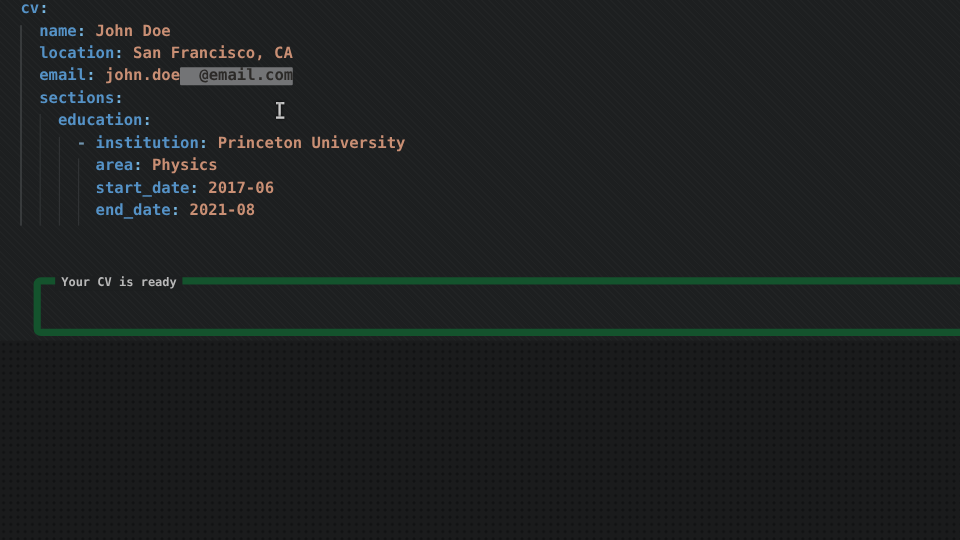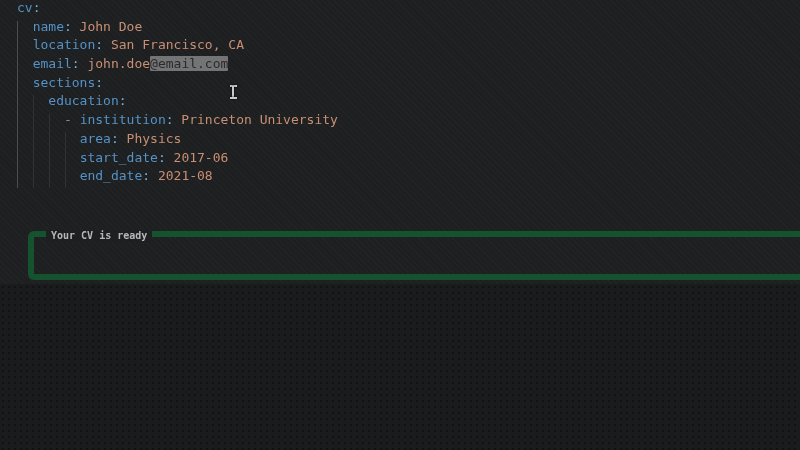--- a/index.html
+++ b/index.html
@@ -19,29 +19,29 @@
     background-image:radial-gradient(#111213 1px, transparent 1.4px);
     background-size:6px 6px;
     pointer-events:none;
   }
   
   .editor{position:absolute;left:0;top:0;width:800px;height:210px;}
   .guide{position:absolute;width:1px;background:#303234;}
   .guide.active{background:#4a4c4e;}
   #yaml-lines{
     position:absolute;left:17px;top:-1px;
-    font-size:13px;font-weight:normal;line-height:18.7px;
+    font-size:13px;font-weight:bold;line-height:18.7px;
     white-space:pre;letter-spacing:0;
   }
   .line{height:18.7px;}
   .k{color:var(--c-key);}
   .c{color:var(--c-colon);}
   .v{color:var(--c-val);}
   .dash{color:var(--c-dash);}
-  .sel{background:var(--c-selbg);color:var(--c-seltx);border-radius:1px;}
+  .sel{background:var(--c-selbg);color:var(--c-seltx);border-radius:1px;padding-left:16px;}
   
   .ibeam{position:absolute;left:229px;top:85px;width:8px;height:14px;pointer-events:none;}
   .ibeam .bar{position:absolute;left:3px;top:1px;width:2px;height:12px;background:#c9c9c9;box-shadow:0 0 2px #000;}
   .ibeam::before,.ibeam::after{content:"";position:absolute;left:0.5px;width:7px;height:2px;background:#c9c9c9;box-shadow:0 0 2px #000;}
   .ibeam::before{top:0;}
   .ibeam::after{bottom:0;}
   
   .panel{
     position:absolute;left:28px;top:231px;width:778px;height:37px;
     border:6px solid #14532d;border-radius:6px;

